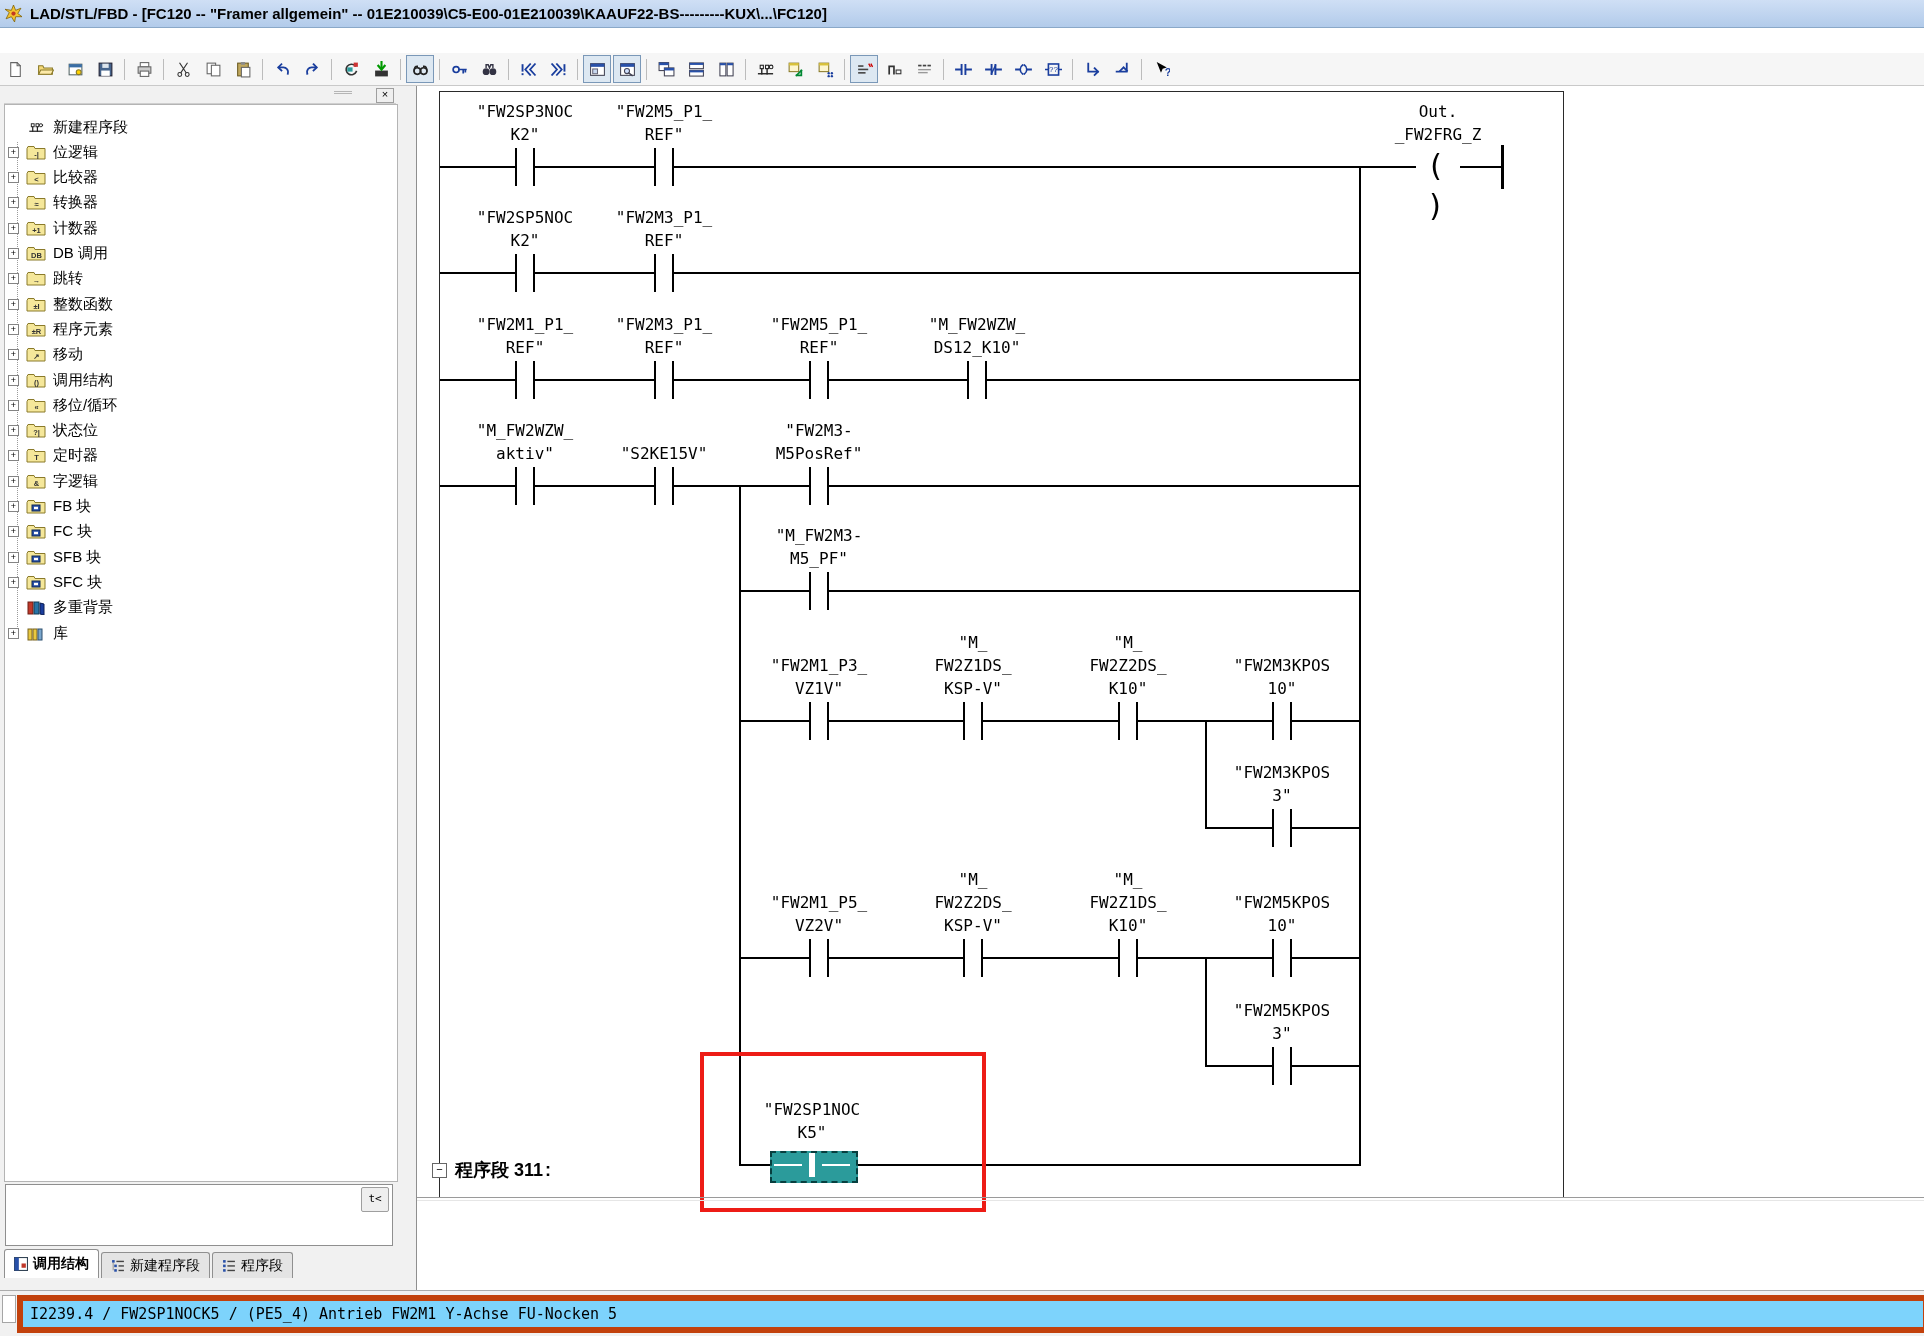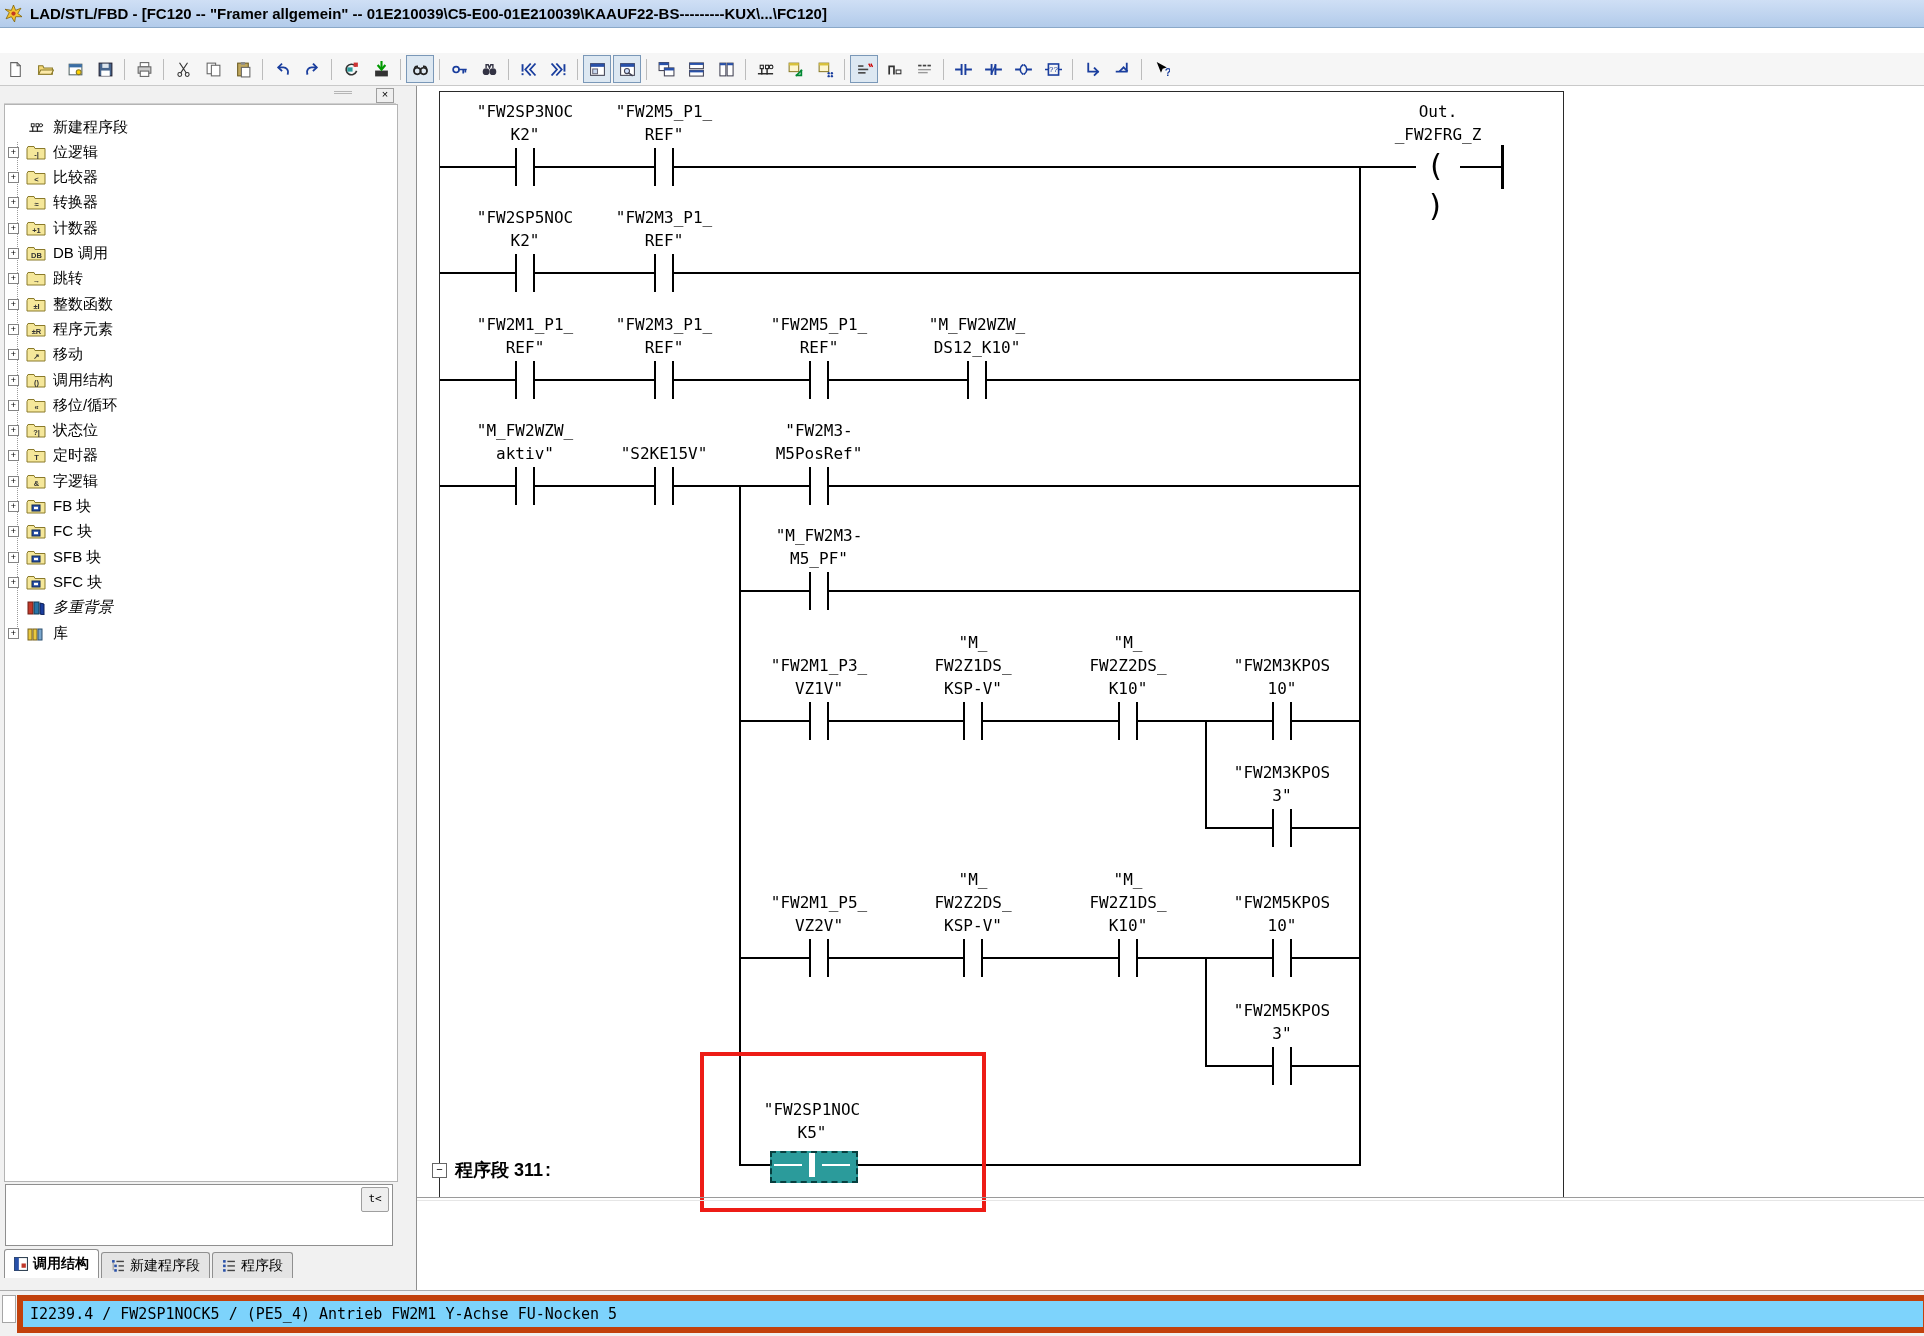--- a/index.html
+++ b/index.html
@@ -518,21 +518,21 @@
         </div>
         <div class="trow" style="top: 465.4px;">
           <span class="plus">+</span>
           <span class="ticon"><svg viewBox="0 0 20 15">
               <path d="M1 3.5l1-2h6l1 2h10v10.5H1z" fill="#f5e79a" stroke="#8a7a2a"></path>
               <rect x="6" y="6" width="8" height="6" fill="#2850a8" stroke="#122a55"></rect>
               <rect x="8" y="7.8" width="4" height="2.4" fill="#fff"></rect>
             </svg></span>
           <span>SFC 块</span>
         </div>
-        <div class="trow" style="top: 490.7px; font-style: italic;">
+        <div class="trow" style="top: 490.7px;">
           <span class="plus empty">+</span>
           <span class="ticon"><svg viewBox="0 0 20 15">
               <rect x="2" y="2" width="5" height="12" fill="#c0392b" stroke="#6e1f14"></rect>
               <rect x="8" y="2" width="5" height="12" fill="#2874a6" stroke="#123a55"></rect>
               <path d="M14 3l4 1v11l-4-1z" fill="#1a3e9e" stroke="#0c1f55"></path>
             </svg></span>
           <span>多重背景</span>
         </div>
         <div class="trow" style="top: 516px;">
           <span class="plus">+</span>

